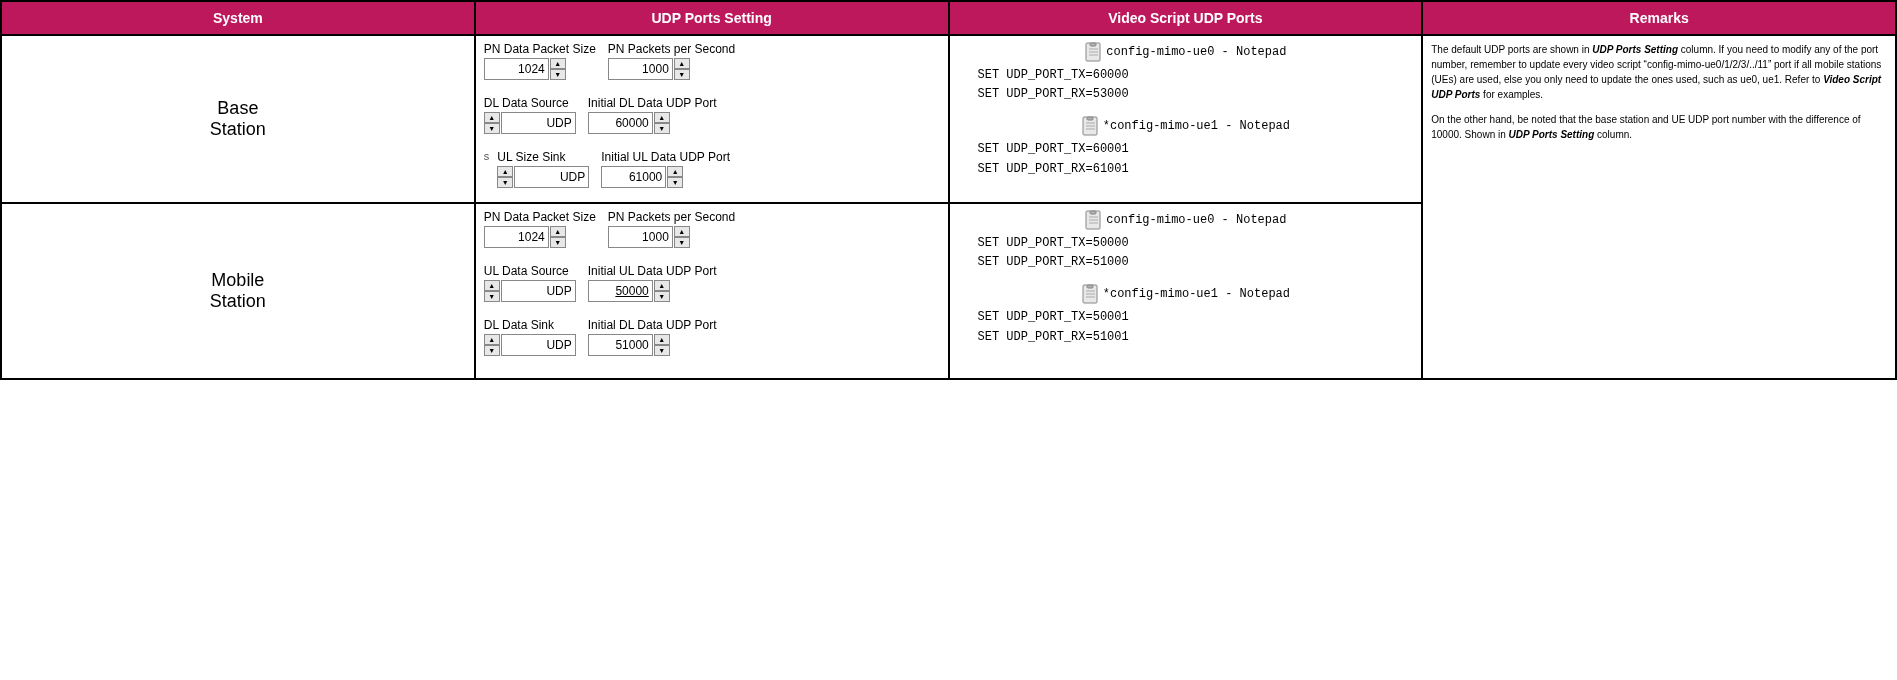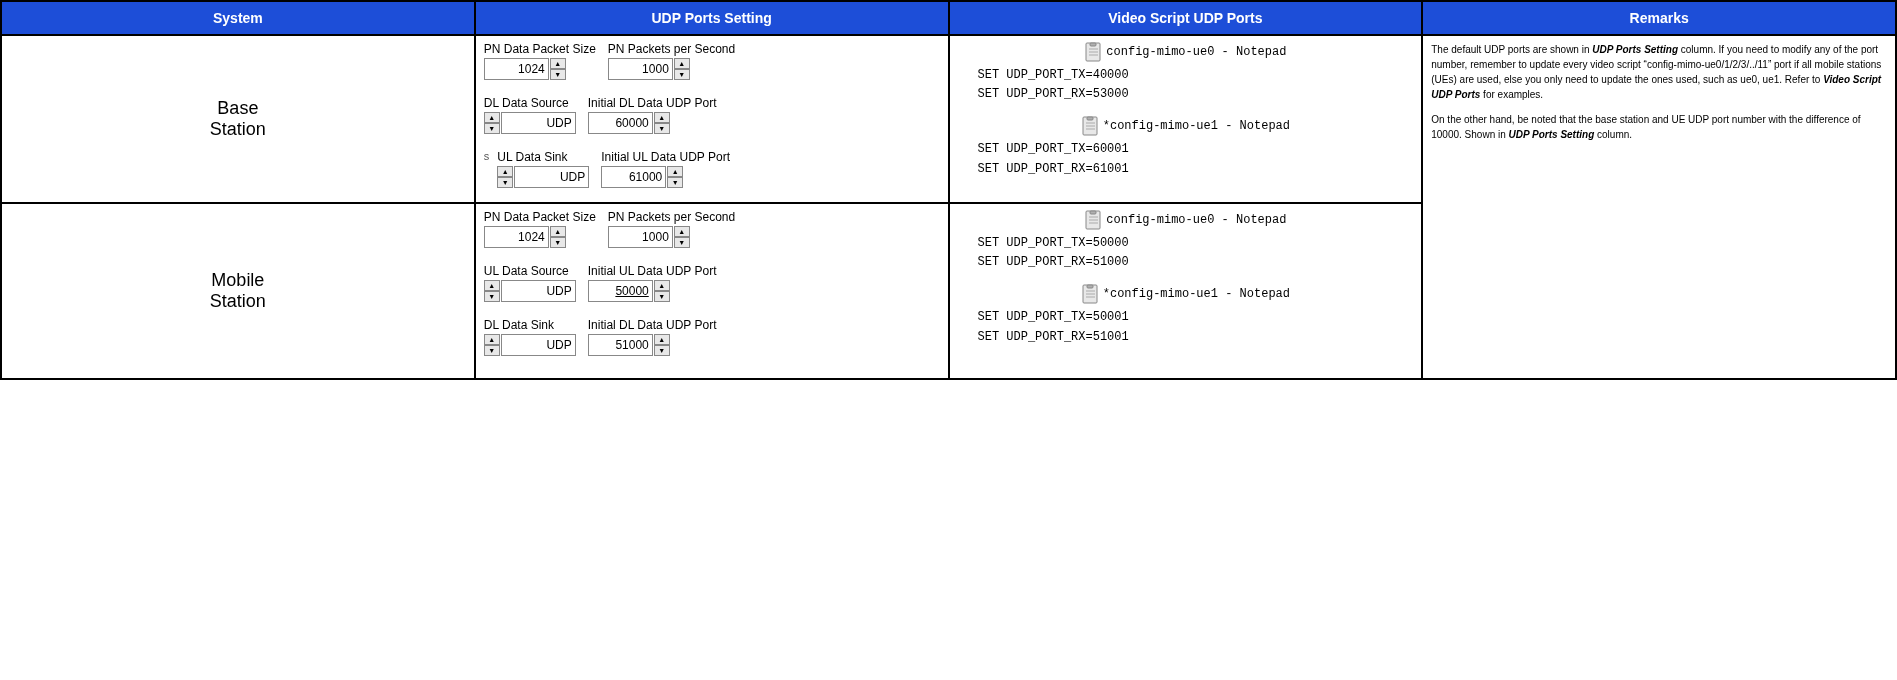--- a/index.html
+++ b/index.html
@@ -7,21 +7,21 @@
       font-family: Arial, sans-serif;
       font-size: 13px;
       background: #fff;
     }
     table {
       border-collapse: collapse;
       width: 100%;
       table-layout: fixed;
     }
     th {
-      background-color: #1d4ed8;
+      background-color: #be185d;
       color: #fff;
       font-weight: bold;
       text-align: center;
       padding: 8px 6px;
       border: 2px solid #000;
       font-size: 14px;
     }
     td {
       border: 2px solid #000;
       vertical-align: top;
@@ -184,21 +184,21 @@
                 <button class="spinner-btn">▼</button>
               </div>
             </div>
           </div>
         </div>
 
         <div style="display:flex;align-items:flex-start;gap:4px;">
           <span class="s-indicator">s</span>
           <div class="two-cols" style="margin-bottom:0;">
             <div class="field-group">
-              <div class="field-label">UL Data Sink</div>
+              <div class="field-label">UL Size Sink</div>
               <div class="input-spinner">
                 <div class="spinner-btns" style="margin-right:1px;margin-left:0;">
                   <button class="spinner-btn">▲</button>
                   <button class="spinner-btn">▼</button>
                 </div>
                 <input type="text" value="UDP" style="width: 75px;" readonly="">
               </div>
             </div>
             <div class="field-group">
               <div class="field-label">Initial UL Data UDP Port</div>
@@ -222,21 +222,21 @@
                 <rect x="2" y="1" width="14" height="18" rx="1" fill="#e8e8e8" stroke="#888" stroke-width="1"></rect>
                 <rect x="6" y="1" width="6" height="3" rx="1" fill="#b0b0b0" stroke="#888" stroke-width="1"></rect>
                 <line x1="5" y1="7" x2="14" y2="7" stroke="#aaa" stroke-width="1"></line>
                 <line x1="5" y1="10" x2="14" y2="10" stroke="#aaa" stroke-width="1"></line>
                 <line x1="5" y1="13" x2="14" y2="13" stroke="#aaa" stroke-width="1"></line>
               </svg>
             </span>
             <span>config-mimo-ue0 - Notepad</span>
           </div>
           <div class="notepad-code">
-            <div>SET UDP_PORT_TX=40000</div>
+            <div>SET UDP_PORT_TX=60000</div>
             <div>SET UDP_PORT_RX=53000</div>
           </div>
         </div>
 
         <div class="notepad-block">
           <div class="notepad-title">
             <span style="display:inline-block;width:20px;height:20px;">
               <svg width="20" height="20" viewBox="0 0 20 20">
                 <rect x="2" y="1" width="14" height="18" rx="1" fill="#e8e8e8" stroke="#888" stroke-width="1"></rect>
                 <rect x="6" y="1" width="6" height="3" rx="1" fill="#b0b0b0" stroke="#888" stroke-width="1"></rect>

